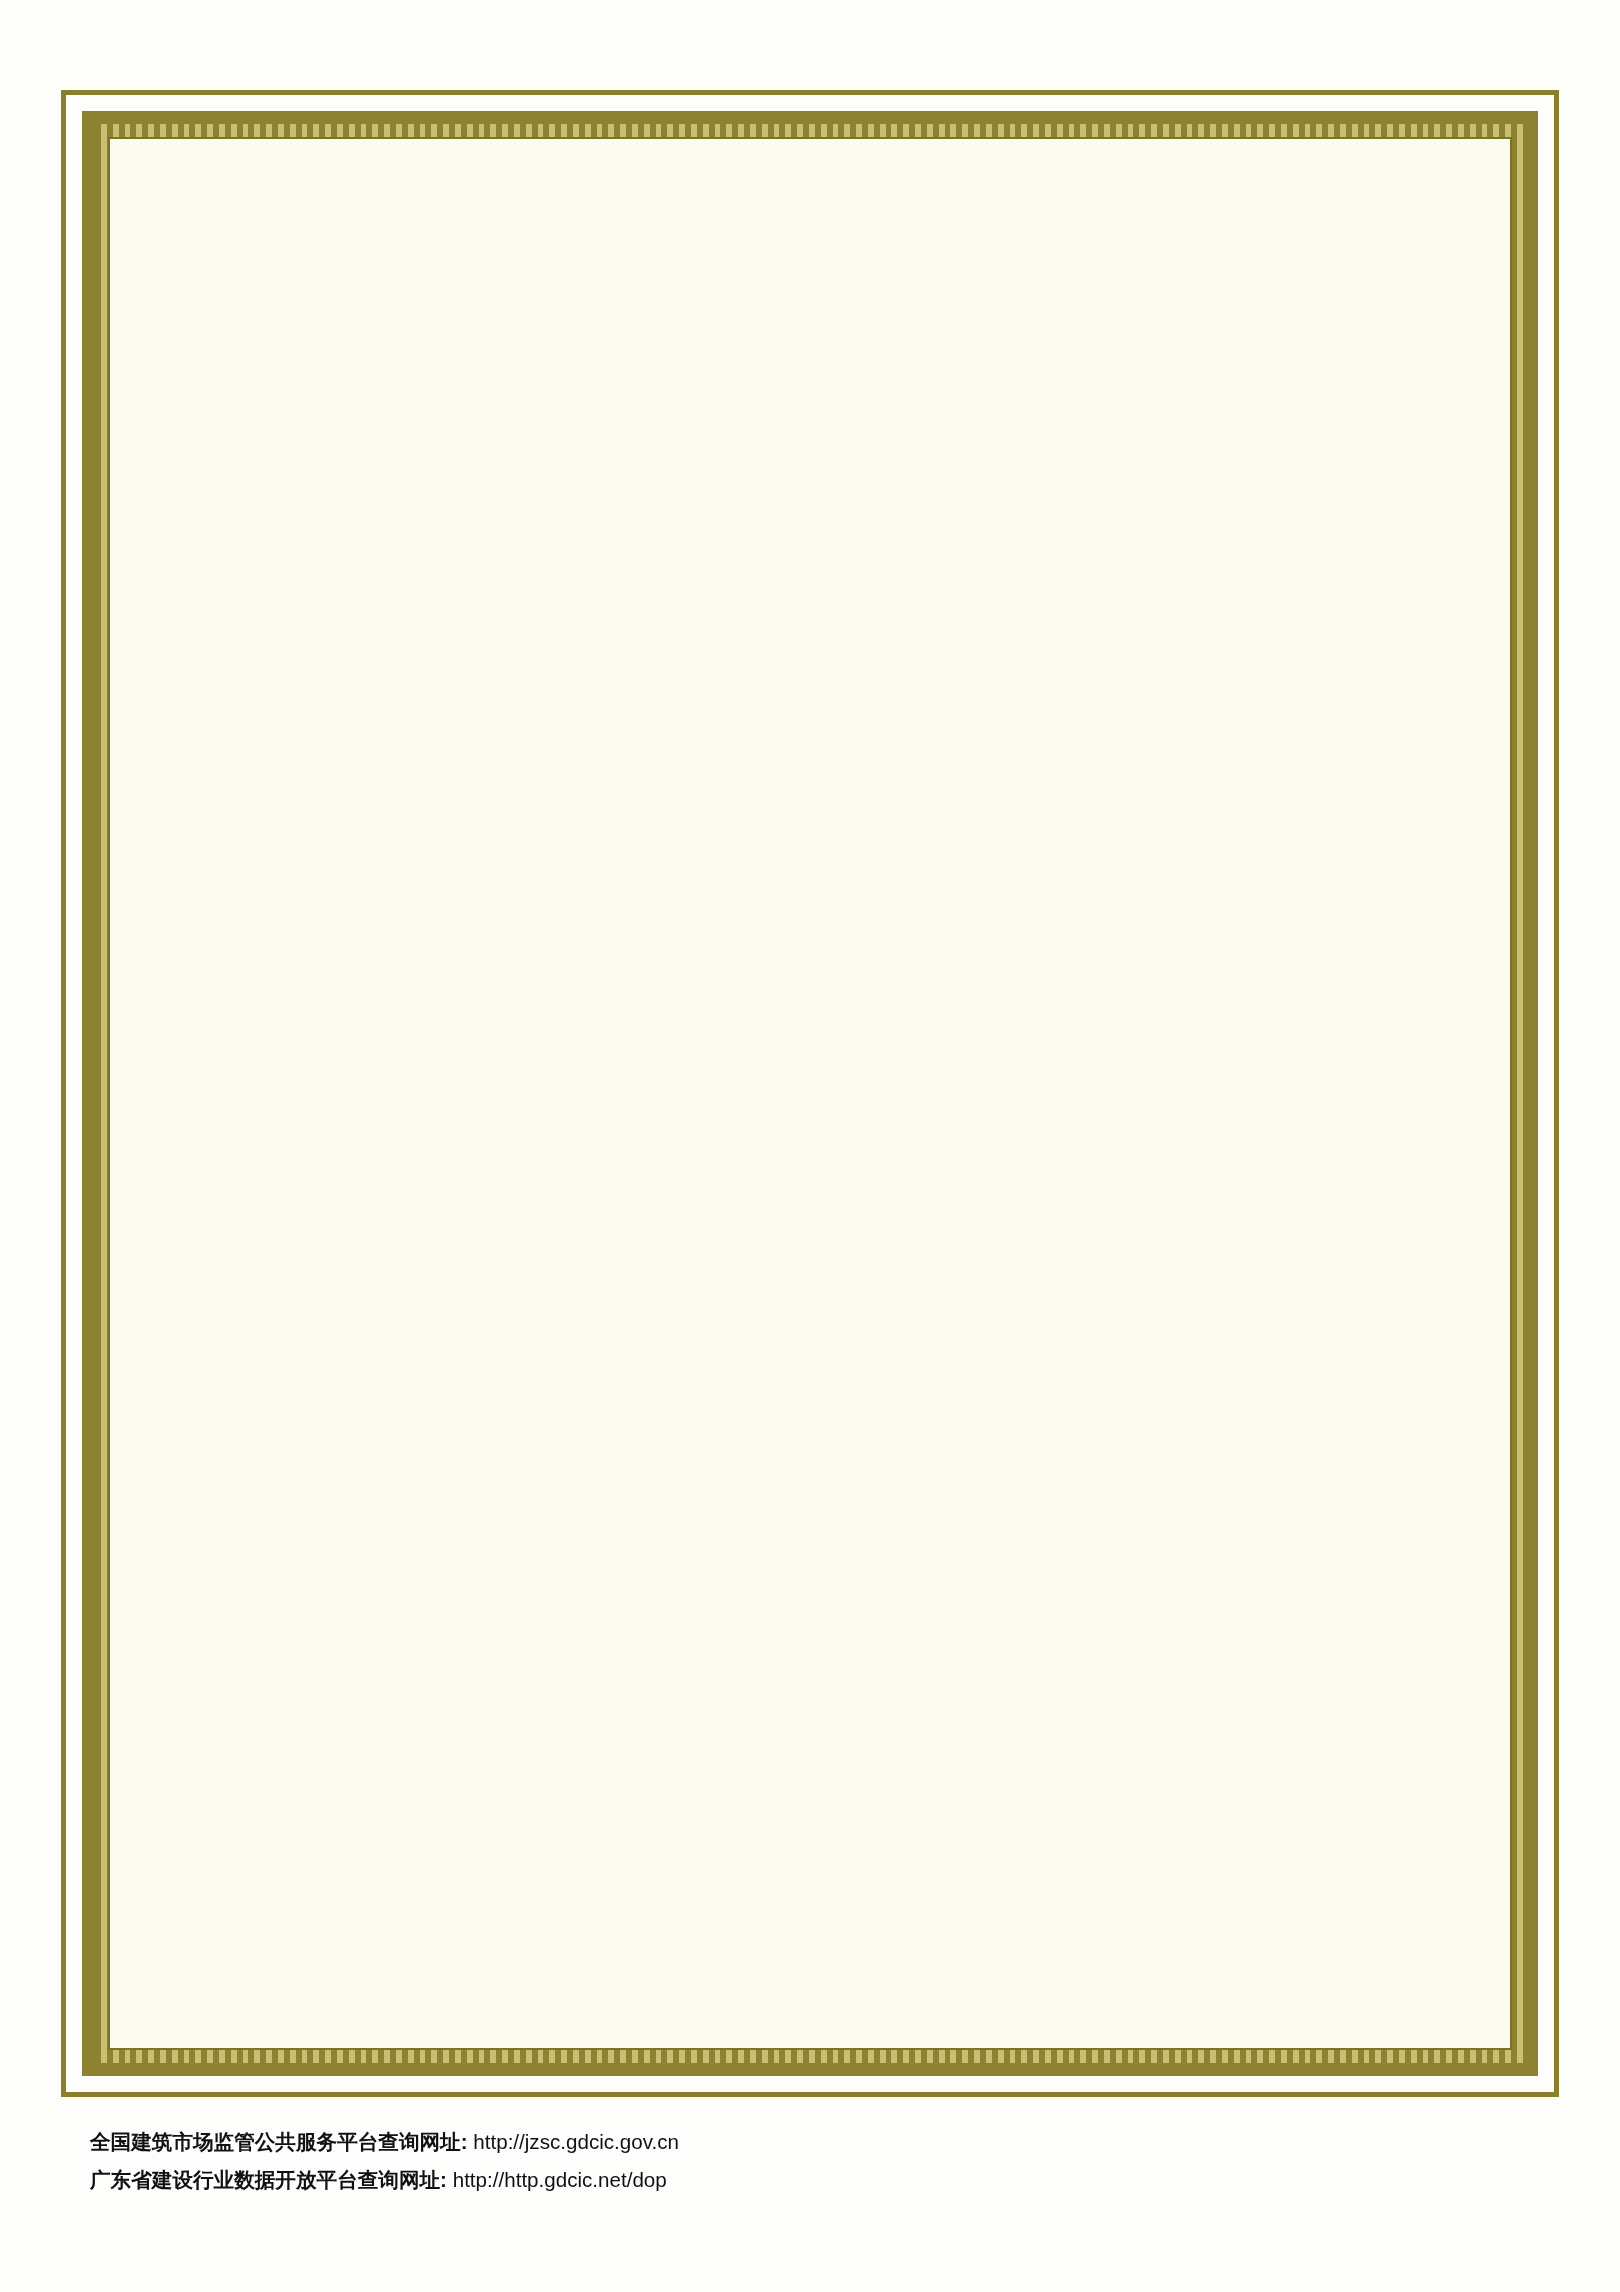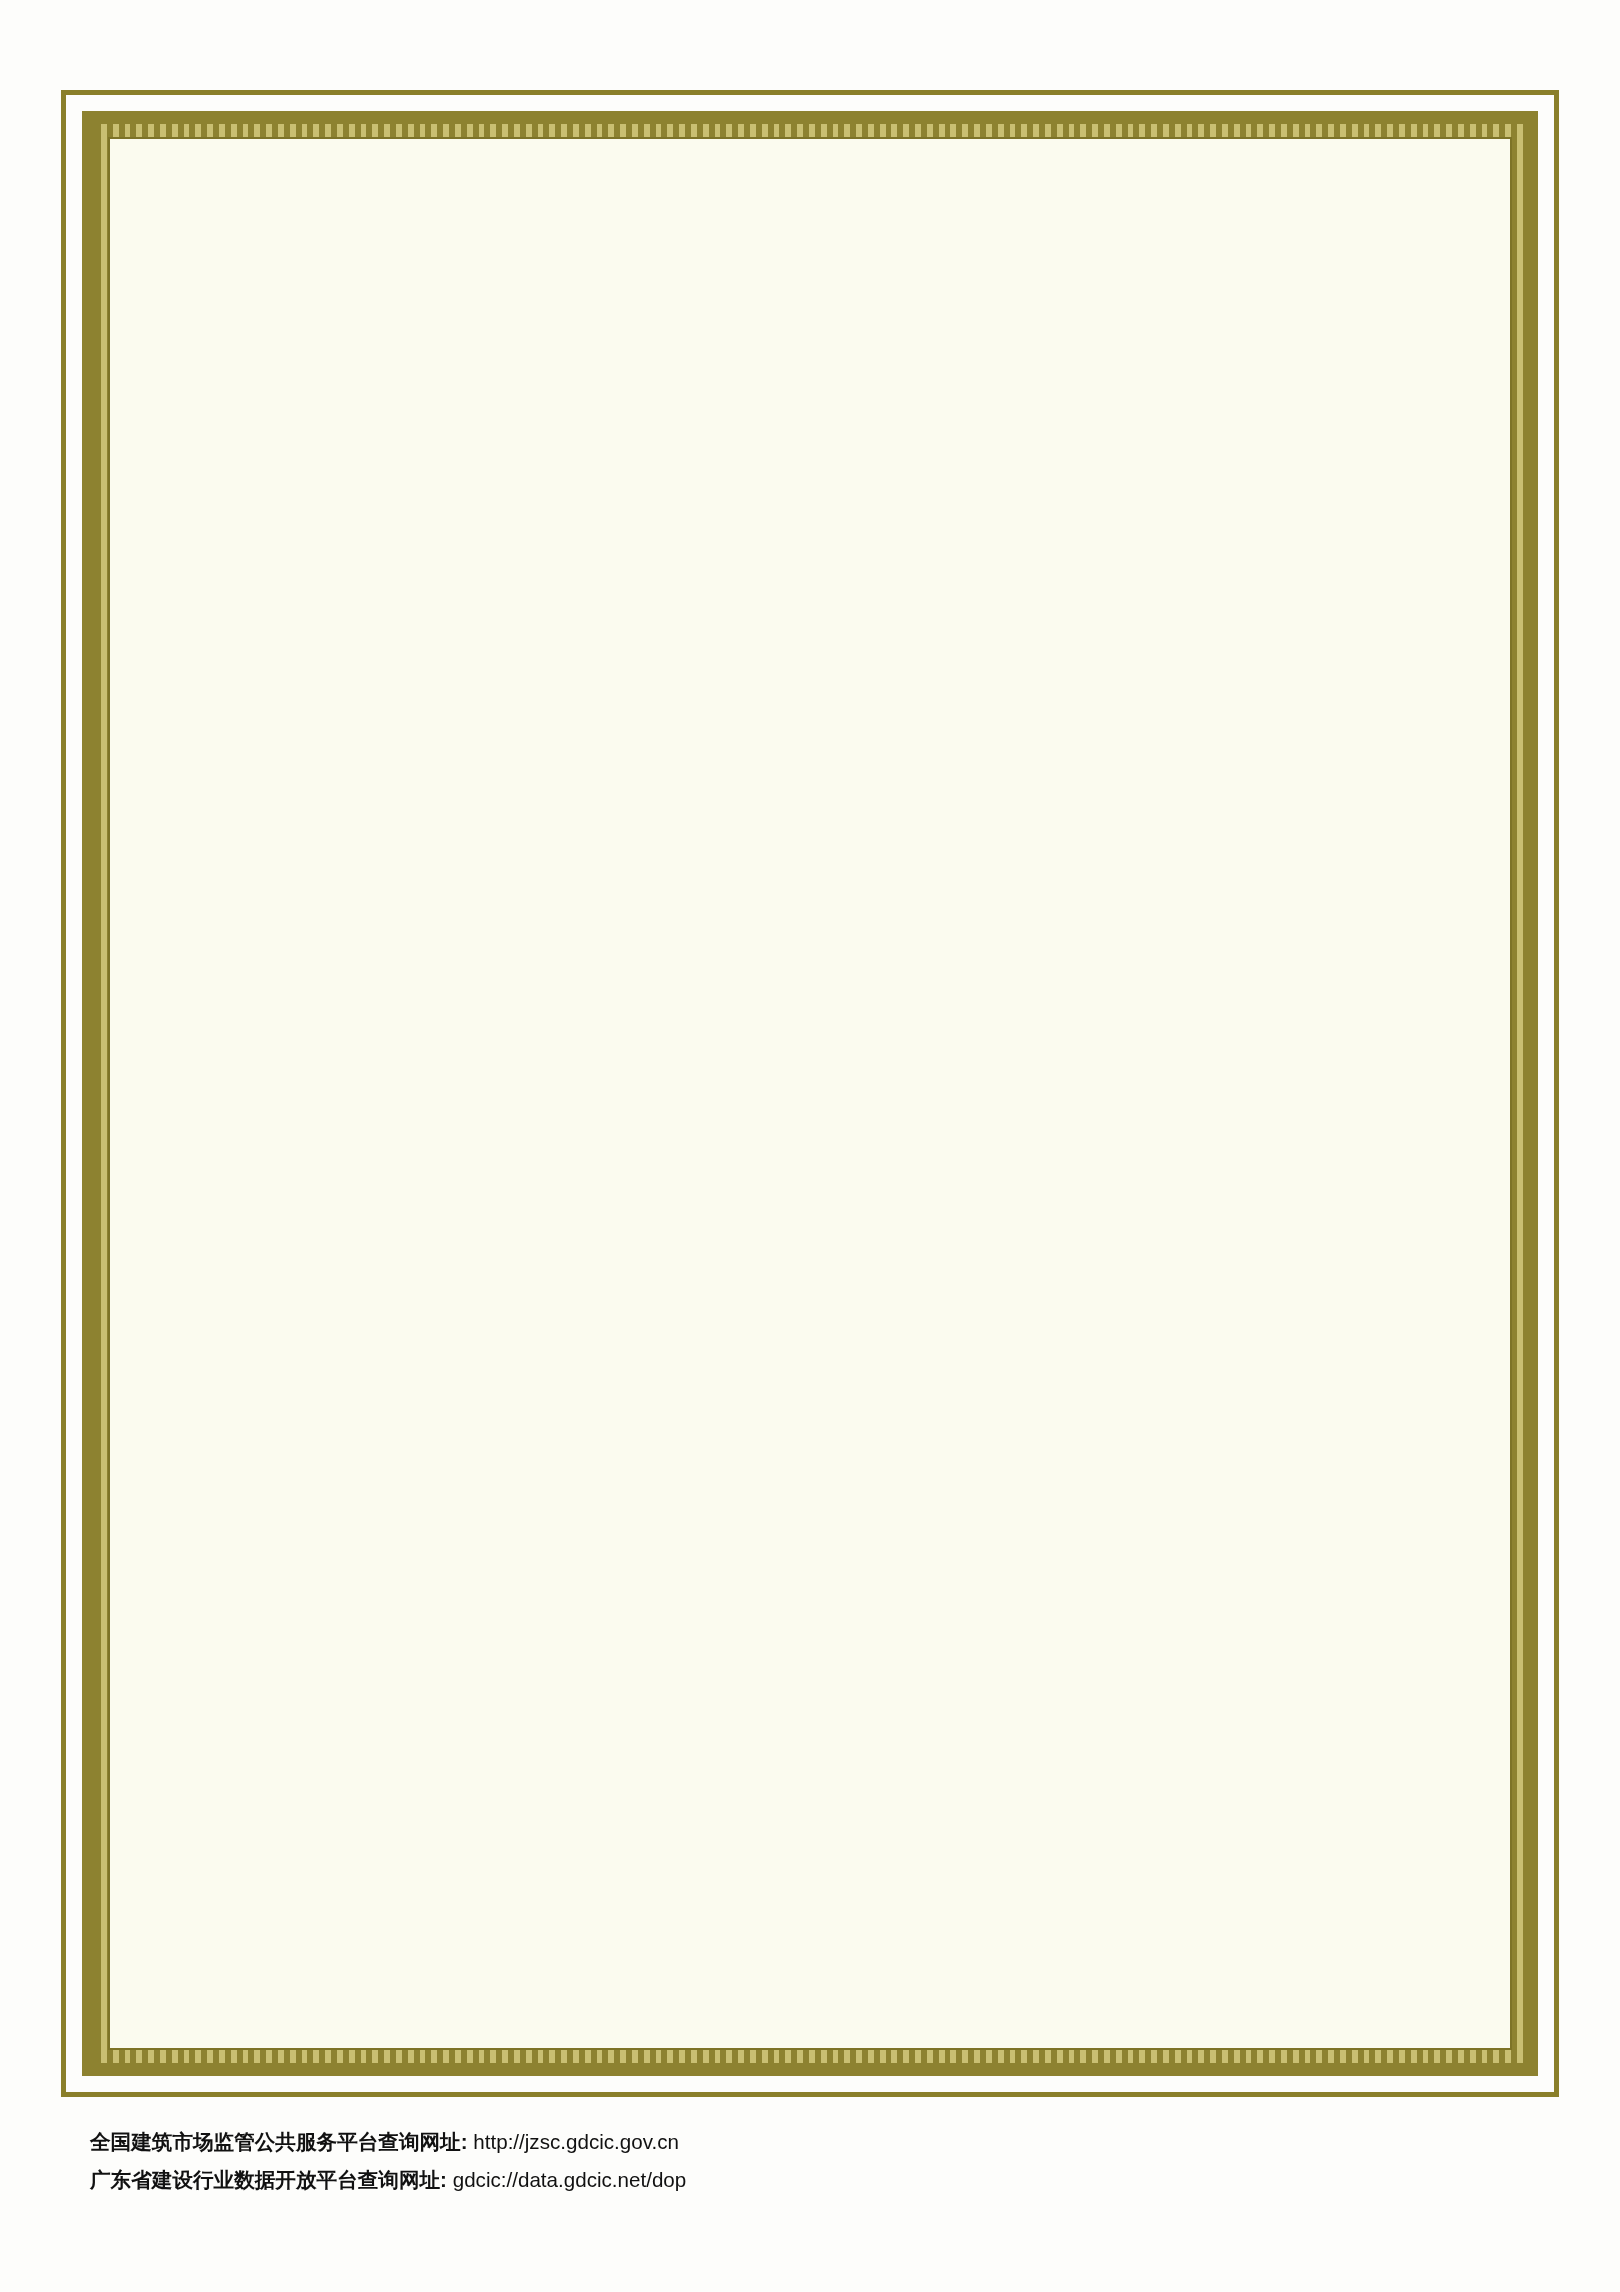--- a/index.html
+++ b/index.html
@@ -401,18 +401,18 @@
     </div>
   </div>
 
   <div class="footer">
     <div>
       <b>全国建筑市场监管公共服务平台查询网址:</b>
       <span class="u">http://jzsc.gdcic.gov.cn</span>
     </div>
     <div>
       <b>广东省建设行业数据开放平台查询网址:</b>
-      <span class="u">gdcic://data.gdcic.net/dop</span>
+      <span class="u">http://http.gdcic.net/dop</span>
     </div>
   </div>
 
 </div>
 
 
 </body></html>

